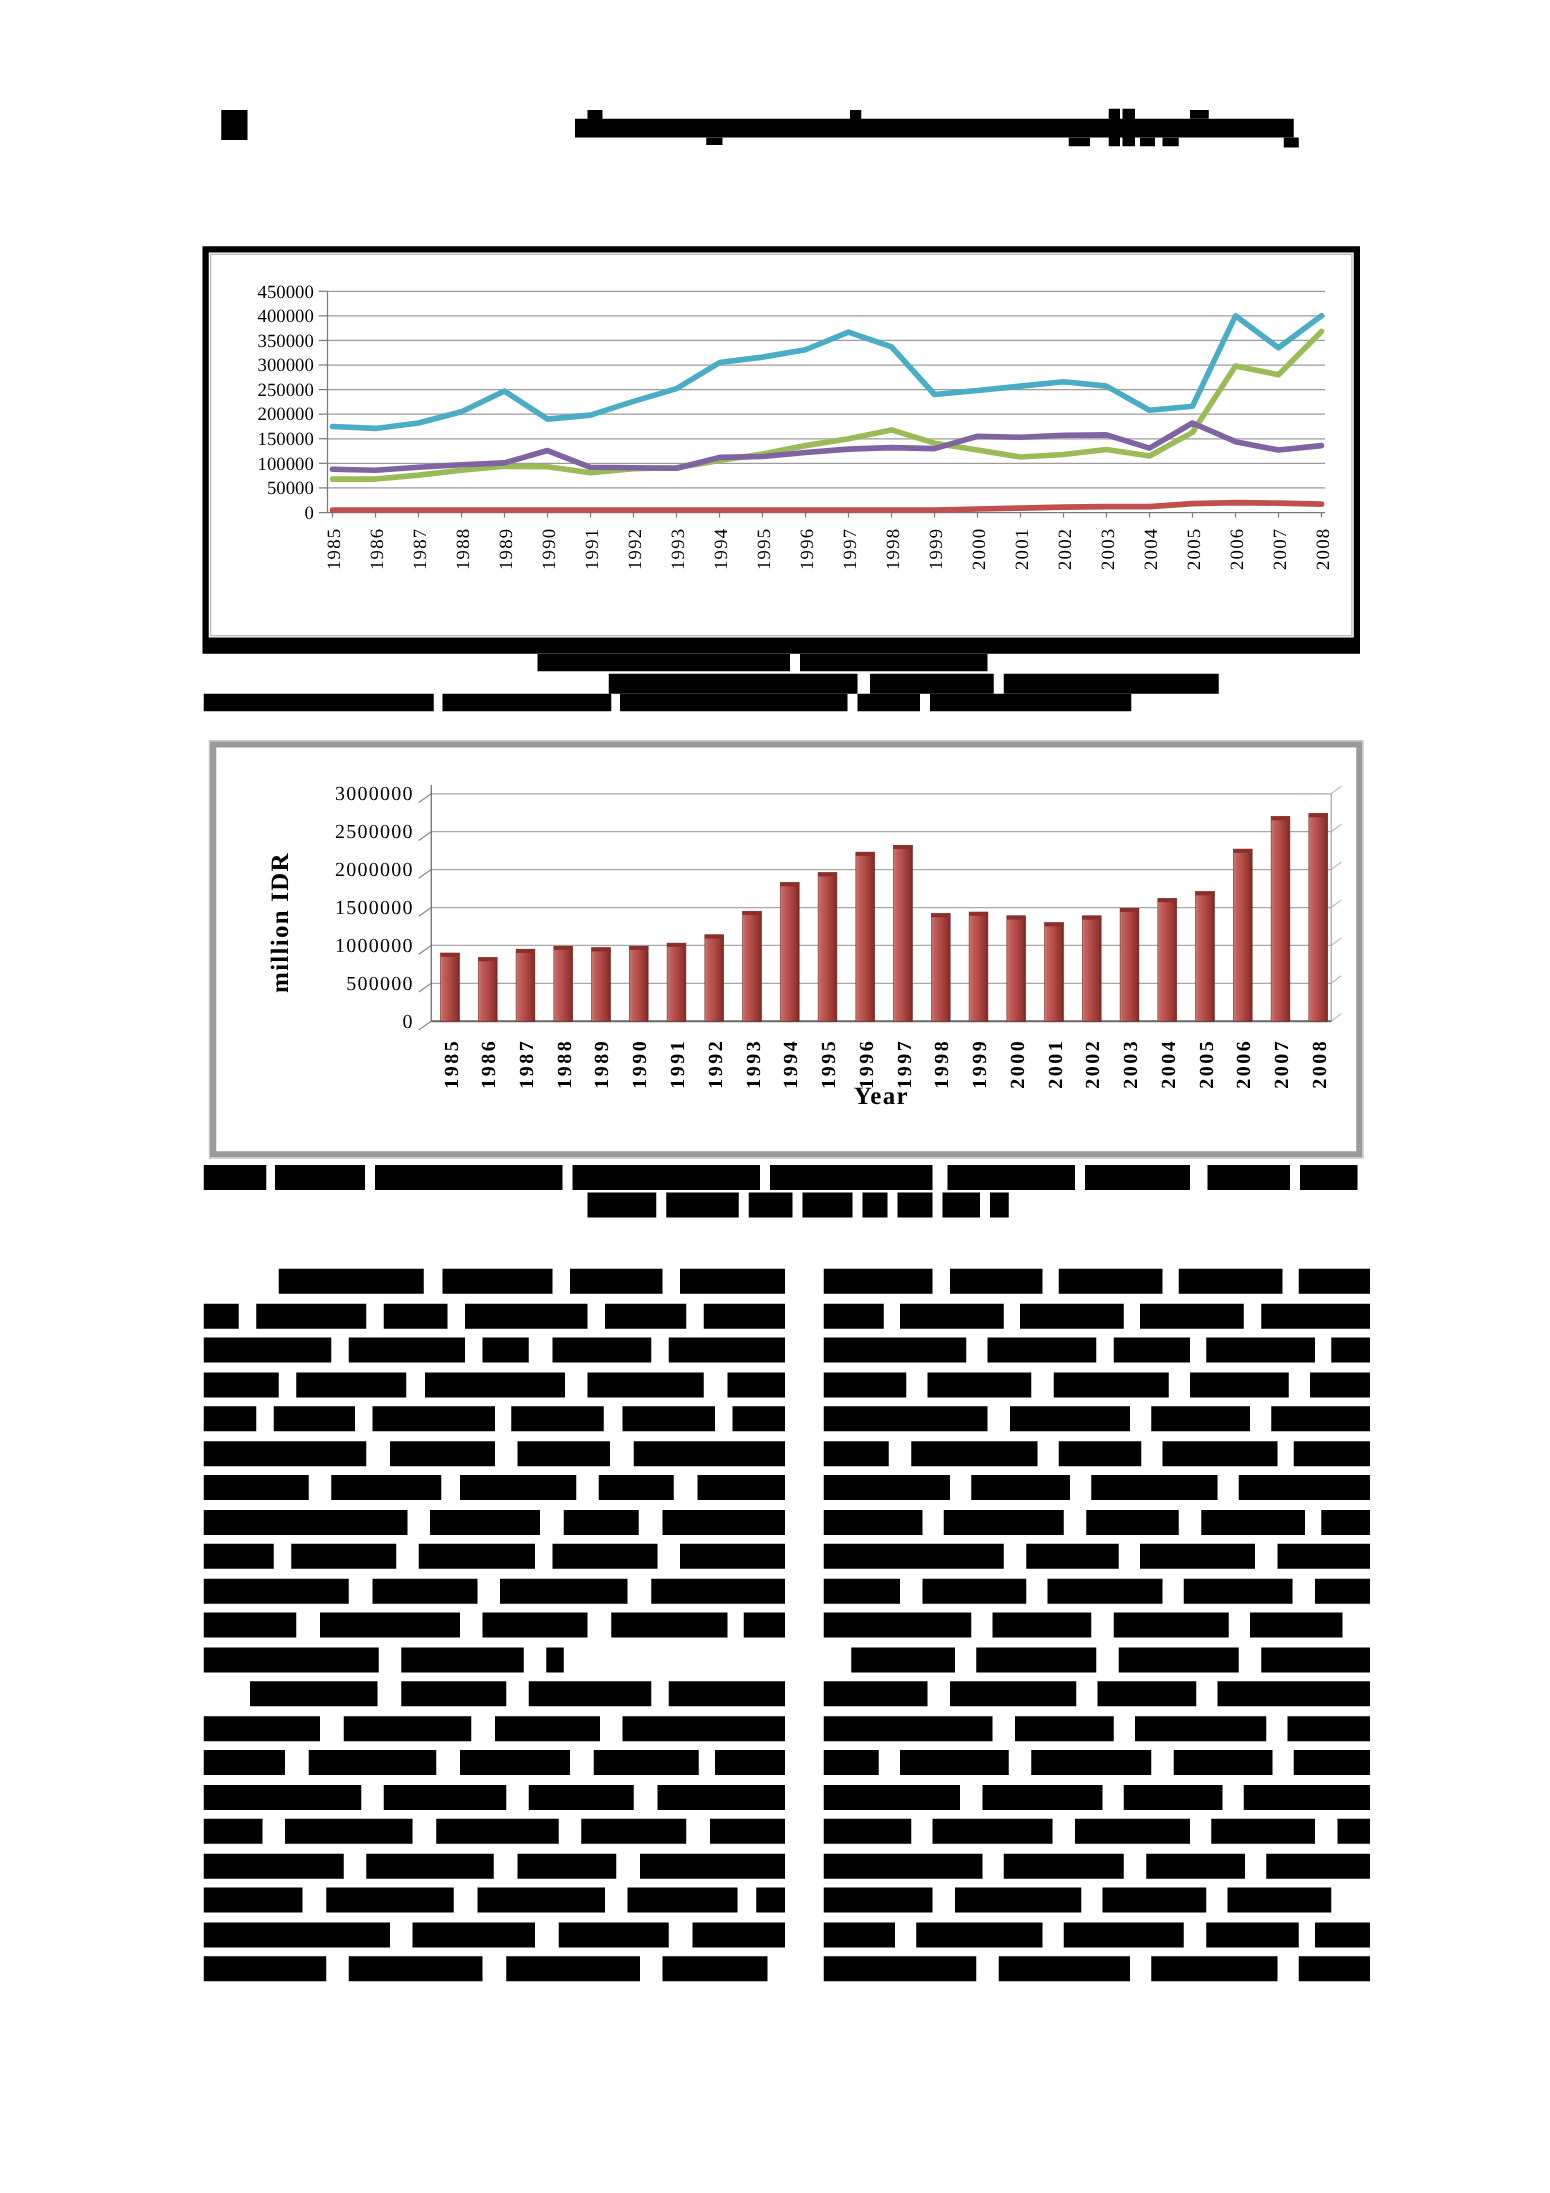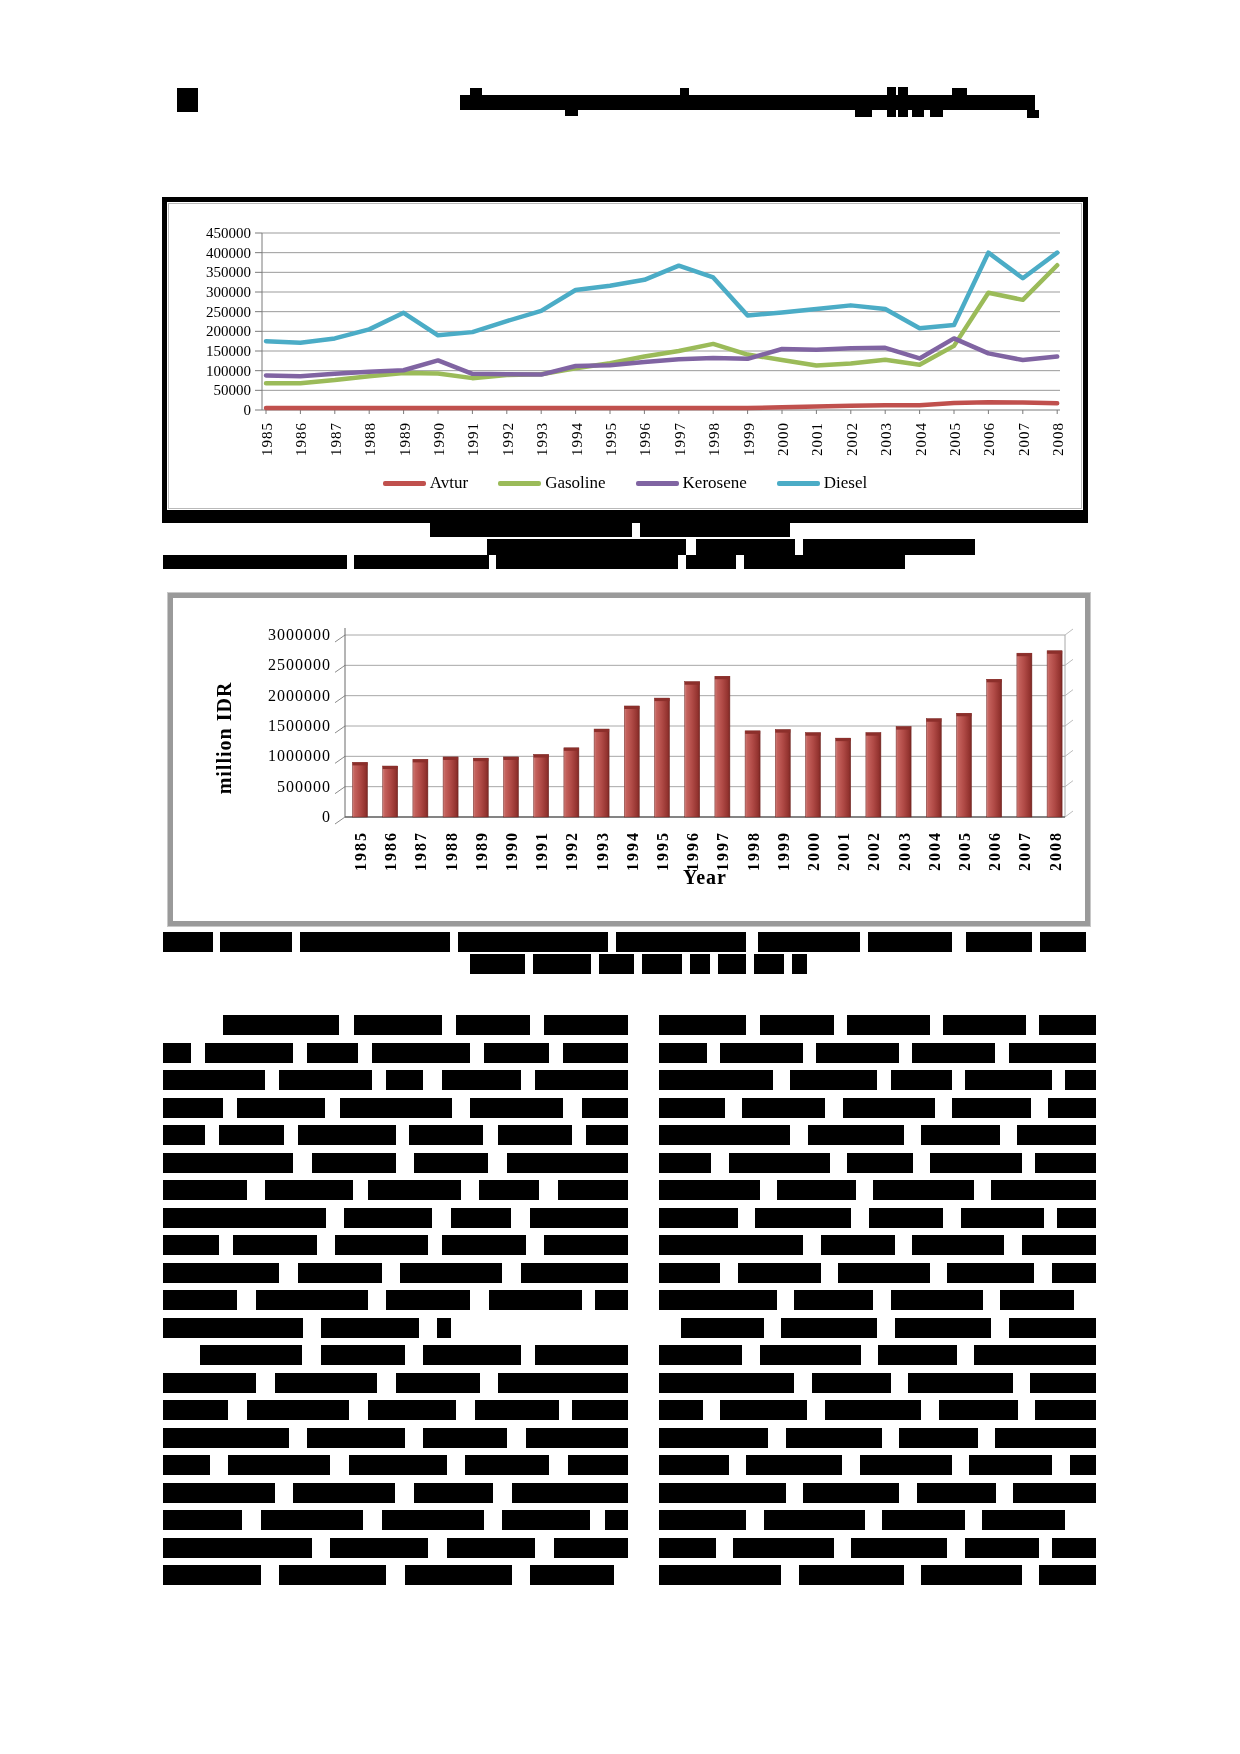--- a/index.html
+++ b/index.html
@@ -340,38 +340,20 @@
         <text x="827.4" y="220" text-anchor="end" class="yr" transform="rotate(-90 827.4 220)">2006</text>
         <line x1="855.8" y1="208" x2="855.8" y2="212" stroke="#7a7a7a" stroke-width="1"></line>
         <text x="861.8" y="220" text-anchor="end" class="yr" transform="rotate(-90 861.8 220)">2007</text>
         <line x1="890.1999999999999" y1="208" x2="890.1999999999999" y2="212" stroke="#7a7a7a" stroke-width="1"></line>
         <text x="896.1999999999999" y="220" text-anchor="end" class="yr" transform="rotate(-90 896.1999999999999 220)">2008</text>
         <polyline points="99,206.03333333333333 133.4,206.03333333333333 167.8,206.03333333333333 202.2,206.03333333333333 236.6,206.03333333333333 271,206.03333333333333 305.4,206.03333333333333 339.79999999999995,206.03333333333333 374.2,206.03333333333333 408.59999999999997,206.03333333333333 443,206.03333333333333 477.4,206.03333333333333 511.79999999999995,206.03333333333333 546.2,206.03333333333333 580.5999999999999,206.03333333333333 615,205.24666666666667 649.4,204.46 683.8,203.67333333333335 718.1999999999999,203.28 752.6,203.28 787,200.92 821.4,200.13333333333333 855.8,200.52666666666667 890.1999999999999,201.31333333333333" fill="none" stroke="#C0504D" stroke-width="4.5" stroke-linejoin="round" stroke-linecap="round"></polyline>
         <polyline points="99,181.25333333333333 133.4,181.25333333333333 167.8,178.10666666666665 202.2,174.17333333333335 236.6,171.02666666666667 271,171.42000000000002 305.4,176.14 339.79999999999995,172.99333333333334 374.2,172.20666666666668 408.59999999999997,166.30666666666667 443,161.19333333333333 477.4,154.50666666666666 511.79999999999995,149 546.2,141.92000000000002 580.5999999999999,152.54 615,158.04666666666668 649.4,163.55333333333334 683.8,161.58666666666667 718.1999999999999,157.65333333333334 752.6,162.76666666666668 787,143.88666666666666 821.4,90.78666666666666 855.8,97.86666666666666 890.1999999999999,63.25333333333333" fill="none" stroke="#9BBB59" stroke-width="4.5" stroke-linejoin="round" stroke-linecap="round"></polyline>
         <polyline points="99,173.38666666666666 133.4,174.17333333333335 167.8,171.81333333333333 202.2,169.84666666666666 236.6,168.27333333333334 271,158.44 305.4,171.81333333333333 339.79999999999995,172.20666666666668 374.2,172.6 408.59999999999997,163.94666666666666 443,163.16 477.4,160.01333333333332 511.79999999999995,157.26 546.2,156.07999999999998 580.5999999999999,156.86666666666667 615,147.03333333333333 649.4,147.82 683.8,146.24666666666667 718.1999999999999,145.85333333333335 752.6,156.47333333333333 787,136.41333333333336 821.4,151.36 855.8,158.04666666666668 890.1999999999999,154.50666666666666" fill="none" stroke="#8064A2" stroke-width="4.5" stroke-linejoin="round" stroke-linecap="round"></polyline>
         <polyline points="99,139.16666666666669 133.4,140.74 167.8,136.41333333333336 202.2,127.36666666666667 236.6,110.84666666666666 271,133.26666666666665 305.4,130.12 339.79999999999995,119.10666666666667 374.2,108.88 408.59999999999997,88.03333333333333 443,83.70666666666668 477.4,77.80666666666667 511.79999999999995,63.64666666666665 546.2,75.44666666666666 580.5999999999999,113.6 615,110.45333333333333 649.4,106.91333333333333 683.8,103.37333333333333 718.1999999999999,106.91333333333333 752.6,126.18666666666667 787,123.04 821.4,50.666666666666686 855.8,76.23333333333332 890.1999999999999,50.666666666666686" fill="none" stroke="#4BACC6" stroke-width="4.5" stroke-linejoin="round" stroke-linecap="round"></polyline>
       </svg>
-    <div class="legend">
-      <div class="legend-item">
-        <span class="swatch" style="background: rgb(192, 80, 77);"></span>
-        <span>Avtur</span>
-      </div>
-      <div class="legend-item">
-        <span class="swatch" style="background: rgb(155, 187, 89);"></span>
-        <span>Gasoline</span>
-      </div>
-      <div class="legend-item">
-        <span class="swatch" style="background: rgb(128, 100, 162);"></span>
-        <span>Kerosene</span>
-      </div>
-      <div class="legend-item">
-        <span class="swatch" style="background: rgb(75, 172, 198);"></span>
-        <span>Diesel</span>
-      </div>
-    </div>
   </div>
 
   <div id="barPanel" class="panel">
     <svg id="barSvg" width="912" height="323" viewBox="0 0 912 323">
         <defs>
           <linearGradient id="barg" x1="0" y1="0" x2="1" y2="0">
             <stop offset="0%" stop-color="#d0837f"></stop>
             <stop offset="14%" stop-color="#c4615c"></stop>
             <stop offset="50%" stop-color="#b04a46"></stop>
             <stop offset="86%" stop-color="#93332f"></stop>

